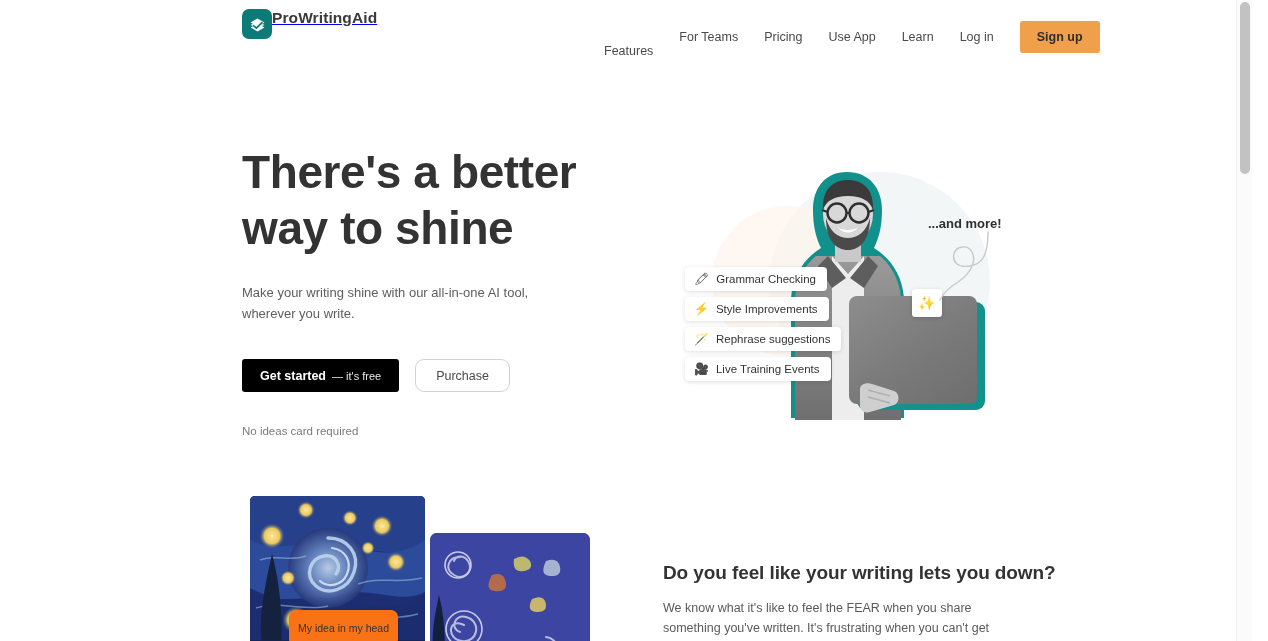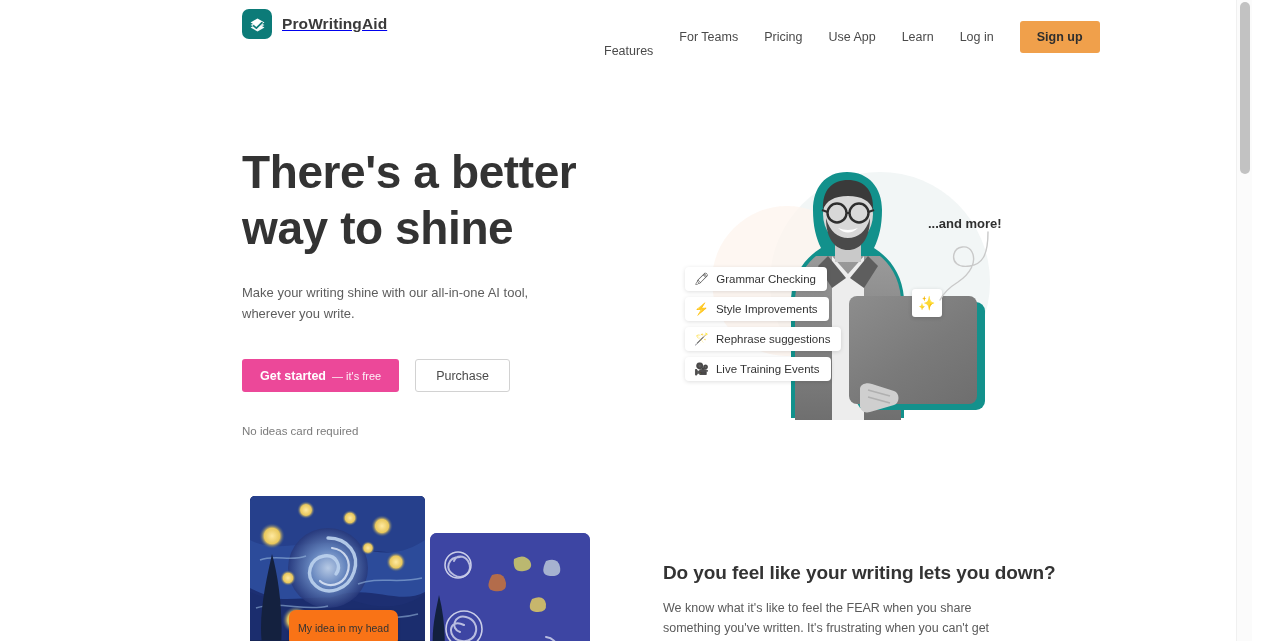--- a/index.html
+++ b/index.html
@@ -30,22 +30,20 @@
   .header {
     height: 48px;
     display: flex;
     align-items: center;
     background: #ffffff;
     position: relative;
   }
 
   .brand {
     display: flex;
-    align-items: center;
-    gap: 10px;
     position: absolute;
     left: 242px;
     top: 9px;
   }
 
   .logo-mark {
     width: 30px;
     height: 30px;
     border-radius: 7px;
     background: #0c7b78;
@@ -126,42 +124,42 @@
   }
 
   .hero-actions {
     margin-top: 35px;
     display: flex;
     align-items: center;
     gap: 16px;
   }
 
   .btn-primary {
-    background: #ec4899;
+    background: #000000;
     color: #ffffff;
     border: none;
     border-radius: 3px;
     padding: 0 18px;
     height: 33px;
     font-size: 12.5px;
     font-family: inherit;
     cursor: pointer;
     display: inline-flex;
     align-items: center;
     gap: 6px;
     white-space: nowrap;
   }
   .btn-primary .lead { font-weight: 600; }
   .btn-primary .trail { font-size: 11px; opacity: .92; }
 
   .btn-outline {
     background: #ffffff;
     color: #4a4a4a;
     border: 1px solid #d2d2d2;
-    border-radius: 3px;
+    border-radius: 9px;
     padding: 0 20px;
     height: 33px;
     font-size: 12.5px;
     font-family: inherit;
     cursor: pointer;
     white-space: nowrap;
   }
 
   .hero-note {
     margin-top: 33px;

